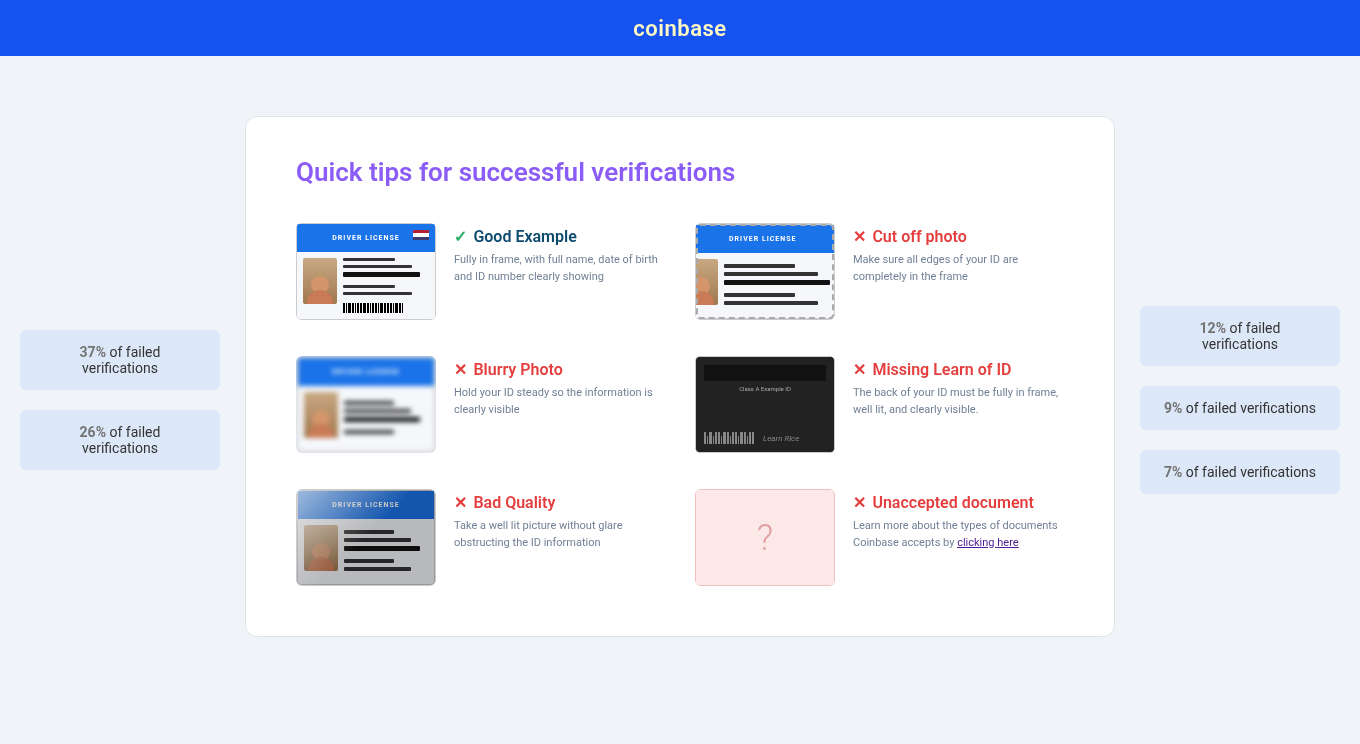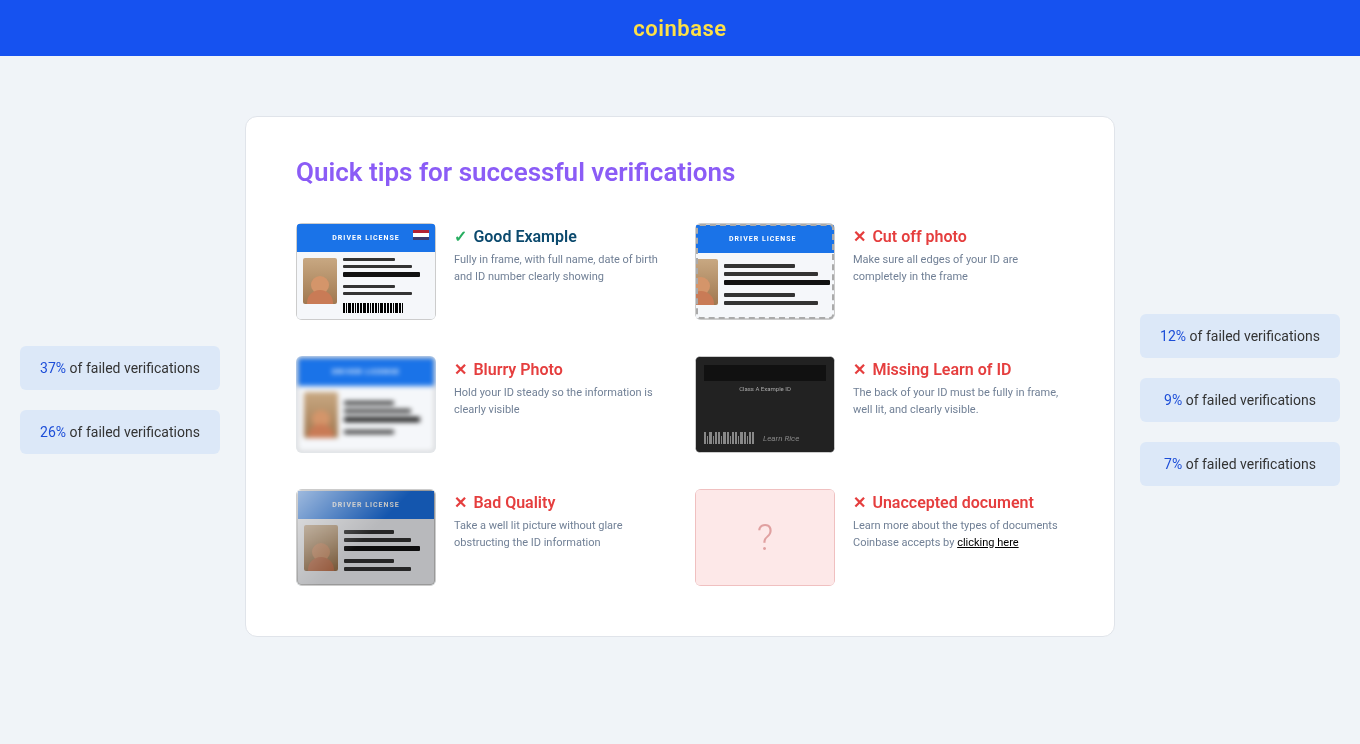--- a/index.html
+++ b/index.html
@@ -11,21 +11,21 @@
 
     
     .header {
       background: #1652f0;
       height: 56px;
       display: flex;
       align-items: center;
       justify-content: center;
     }
     .header-logo {
-      color: #fde047;
+      color: #fef9c3;
       font-size: 22px;
       font-weight: 600;
       letter-spacing: 0.5px;
     }
 
     
     .page-body {
       display: flex;
       align-items: flex-start;
       justify-content: center;
@@ -56,22 +56,22 @@
     .side-badge {
       background: #dce8f8;
       border-radius: 6px;
       padding: 14px 20px;
       font-size: 14px;
       color: #333;
       text-align: center;
       width: 200px;
     }
     .side-badge strong {
-      font-weight: 400;
-      color: #1d4ed8;
+      font-weight: 700;
+      color: #737373;
     }
 
     
     .main-card {
       background: white;
       border-radius: 12px;
       border: 1px solid #e0e4ea;
       padding: 40px 50px 50px 50px;
       width: 870px;
       max-width: 100%;
@@ -340,21 +340,21 @@
       font-size: 16px;
       font-weight: 600;
       color: #e53e3e;
     }
     .tip-desc {
       font-size: 11px;
       color: #718096;
       line-height: 1.5;
     }
     .tip-desc a {
-      color: #000000;
+      color: #4c1d95;
     }
   </style>
 </head>
 <body>
 
 <header class="header">
   <span class="header-logo">coinbase</span>
 </header>
 
 <div class="page-body">

